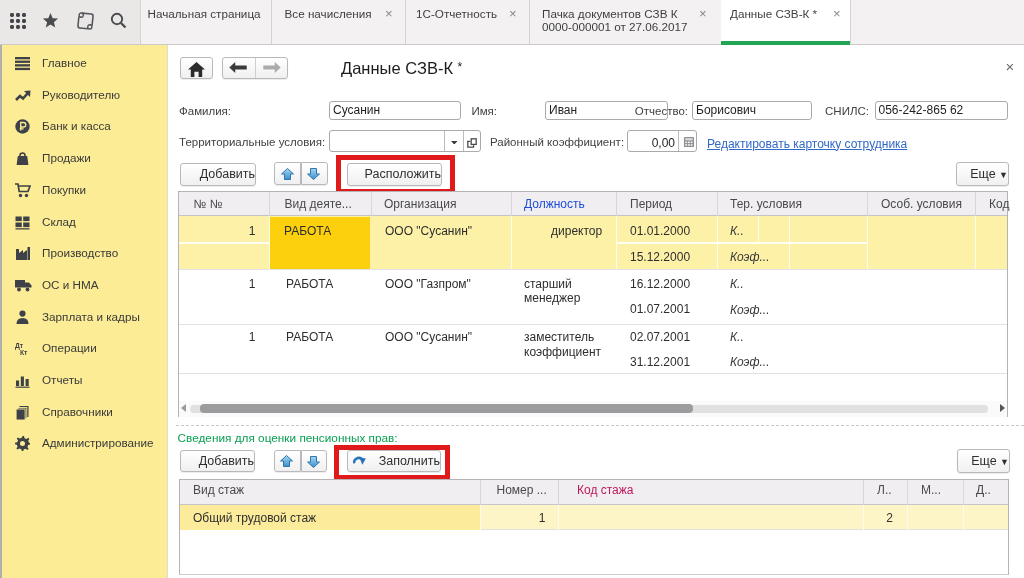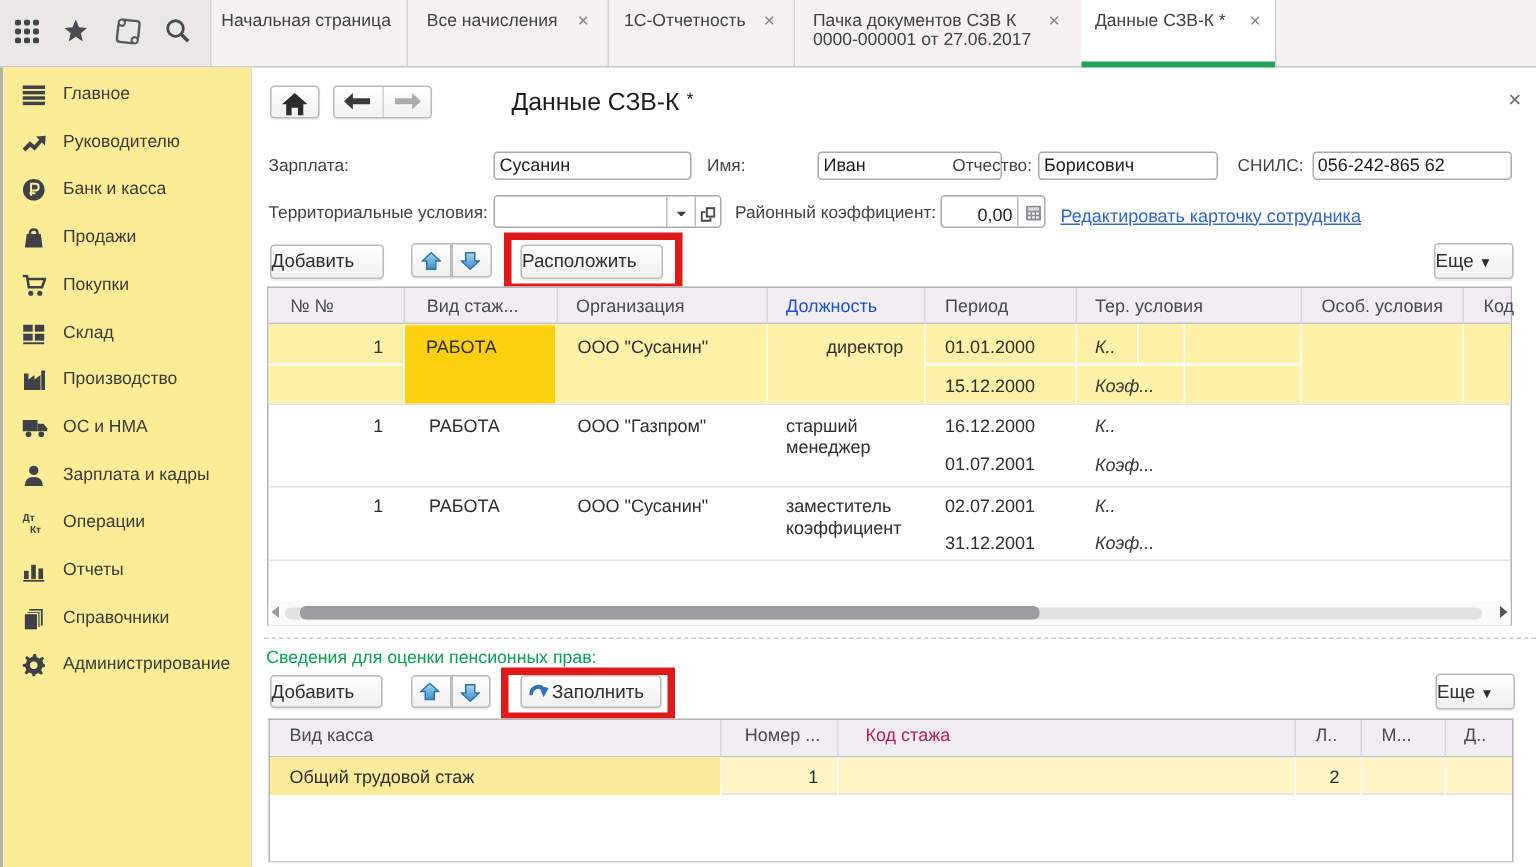--- a/index.html
+++ b/index.html
@@ -2,21 +2,21 @@
 <html><head>
 <meta charset="utf-8">
 <style>
   * { margin:0; padding:0; box-sizing:border-box; }
   html,body { width:1024px; height:578px; }
   body { font-family:"Liberation Sans", sans-serif; position:relative; background:#fff; overflow:hidden; }
   .abs { position:absolute; }
   svg { display:block; }
   .lbl { position:absolute; font-size:11.5px; color:#424242; white-space:nowrap; }
   .inp { position:absolute; border:1px solid #aaaaae; border-radius:3px; background:#fff; font-size:12px; color:#1e1e1e; padding-left:3px; white-space:nowrap; display:flex; align-items:center; }
-  .btn { position:absolute; border:1px solid #b9b8bc; border-radius:3px; background:linear-gradient(#ffffff,#f1f0f1); font-size:12.5px; color:#2e2e2e; text-align:left; box-shadow:0 1px 1px rgba(0,0,0,0.08); }
+  .btn { position:absolute; border:1px solid #b9b8bc; border-radius:3px; background:linear-gradient(#ffffff,#f1f0f1); font-size:12.5px; color:#2e2e2e; text-align:right; box-shadow:0 1px 1px rgba(0,0,0,0.08); }
   .cell { position:absolute; font-size:12px; color:#2e2e2e; white-space:nowrap; }
   .vline { position:absolute; width:1px; }
   .tabt { position:absolute; font-size:11.7px; color:#3f3f3f; white-space:nowrap; }
   .tabx { font-size:13px; color:#868686; }
   .mnu { position:absolute; font-size:11.7px; color:#3a3a3a; white-space:nowrap; }
   .hline { position:absolute; height:1px; }
 </style>
 </head>
 <body>
 
@@ -202,21 +202,21 @@
     </svg>
 </div>
 <div class="abs" style="left:263px;top:62px;">
   <svg width="18" height="11" viewBox="0 0 19 12">
       <path d="M19 6 L12.5 0 L12.5 3.8 L0 3.8 L0 8.2 L12.5 8.2 L12.5 12 Z" fill="#ababab"></path>
     </svg>
 </div>
 <div class="abs" style="left:341px;top:58.5px;font-size:16.5px;color:#1c1c1c;">Данные СЗВ-К <span style="font-size:12px;vertical-align:3px;">*</span></div>
 <div class="abs" style="left:1005.5px;top:58px;font-size:15px;color:#6a6a6a;">×</div>
 
-<div class="lbl" style="left:179px;top:105px;">Зарплата:</div>
+<div class="lbl" style="left:179px;top:105px;">Фамилия:</div>
 <div class="inp" style="left:329px;top:100.5px;width:132px;height:19.5px;">Сусанин</div>
 <div class="lbl" style="left:440px;top:105px;width:57px;text-align:right;">Имя:</div>
 <div class="inp" style="left:501px;top:100.5px;width:123px;height:19.5px;margin-left:44px;">Иван</div>
 <div class="lbl" style="left:600px;top:105px;width:88px;text-align:right;">Отчество:</div>
 <div class="inp" style="left:692px;top:100.5px;width:120px;height:19.5px;">Борисович</div>
 <div class="lbl" style="left:790px;top:105px;width:79px;text-align:right;">СНИЛС:</div>
 <div class="inp" style="left:874.5px;top:100.5px;width:133px;height:19.5px;">056-242-865 62</div>
 
 <div class="lbl" style="left:179px;top:135.5px;">Территориальные условия:</div>
 <div class="abs" style="left:329px;top:130.4px;width:152px;height:22px;border:1px solid #aaaaae;border-radius:3px;background:#fff;"></div>
@@ -339,21 +339,21 @@
     <svg width="5" height="8" viewBox="0 0 5 8">
       <path d="M5 0 L0 4 L5 8 Z" fill="#9a9a9a"></path>
     </svg>
   </div>
 <div class="abs" style="left:1000px;top:404px;">
     <svg width="5" height="8" viewBox="0 0 5 8">
       <path d="M0 0 L5 4 L0 8 Z" fill="#555"></path>
     </svg>
   </div>
 <div class="cell" style="left:193.5px;top:197px;color:#49494c;">№ №</div>
-<div class="cell" style="left:284.5px;top:197px;color:#49494c;">Вид стаж...</div>
+<div class="cell" style="left:284.5px;top:197px;color:#49494c;">Вид деяте...</div>
 <div class="cell" style="left:384px;top:197px;color:#49494c;">Организация</div>
 <div class="cell" style="left:524px;top:197px;color:#1d4ed8;">Должность</div>
 <div class="cell" style="left:630px;top:197px;color:#49494c;">Период</div>
 <div class="cell" style="left:730px;top:197px;color:#49494c;">Тер. условия</div>
 <div class="cell" style="left:881px;top:197px;color:#49494c;">Особ. условия</div>
 <div class="cell" style="left:989px;top:197px;color:#49494c;">Код</div>
 
 <div class="abs" style="left:176px;top:425px;width:848px;height:1px;border-top:1px dashed #c9c9c9;"></div>
 <div class="abs" style="left:177.5px;top:430.5px;font-size:11.8px;color:#0aa052;">Сведения для оценки пенсионных прав:</div>
 
@@ -392,21 +392,21 @@
 <div class="btn" style="left:957px;top:449px;width:53px;height:24px;line-height:22px;">Еще <span style="font-size:9px;">▼</span></div>
 <div class="abs" style="left:333.5px;top:444.5px;width:116.5px;height:35.5px;border:5px solid #e01a1a;"></div>
 
 <div class="abs" style="left:179px;top:478.5px;width:830px;height:96.5px;border:1px solid #b4b3b8;border-bottom:1px solid #cfcdd1;background:#fff;"></div>
 <div class="abs" style="left:180px;top:479.5px;width:828px;height:25px;background:#f1eef2;border-bottom:1px solid #c6c4c9;"></div>
 <div class="vline" style="left:479.5px;top:479.5px;height:25px;background:#d8d6da;"></div>
 <div class="vline" style="left:558px;top:479.5px;height:25px;background:#d8d6da;"></div>
 <div class="vline" style="left:863px;top:479.5px;height:25px;background:#d8d6da;"></div>
 <div class="vline" style="left:907px;top:479.5px;height:25px;background:#d8d6da;"></div>
 <div class="vline" style="left:963px;top:479.5px;height:25px;background:#d8d6da;"></div>
-<div class="abs cell" style="left:193px;top:482.5px;color:#49494c;">Вид касса</div>
+<div class="abs cell" style="left:193px;top:482.5px;color:#49494c;">Вид стаж</div>
 <div class="abs cell" style="left:496.5px;top:482.5px;color:#49494c;">Номер ...</div>
 <div class="abs cell" style="left:577px;top:482.5px;color:#be185d;">Код стажа</div>
 <div class="abs cell" style="left:877px;top:482.5px;color:#49494c;">Л..</div>
 <div class="abs cell" style="left:921px;top:482.5px;color:#49494c;">М...</div>
 <div class="abs cell" style="left:976px;top:482.5px;color:#49494c;">Д..</div>
 <div class="abs" style="left:180px;top:504.5px;width:828px;height:25.5px;background:#fdf5c6;border-bottom:1px solid #e3e2de;"></div>
 <div class="abs" style="left:180px;top:504.5px;width:299.5px;height:25.5px;background:#fbeb9b;"></div>
 <div class="vline" style="left:479.5px;top:504.5px;height:25.5px;background:#fdfbee;"></div>
 <div class="vline" style="left:558px;top:504.5px;height:25.5px;background:#fdfbee;"></div>
 <div class="vline" style="left:863px;top:504.5px;height:25.5px;background:#fdfbee;"></div>

